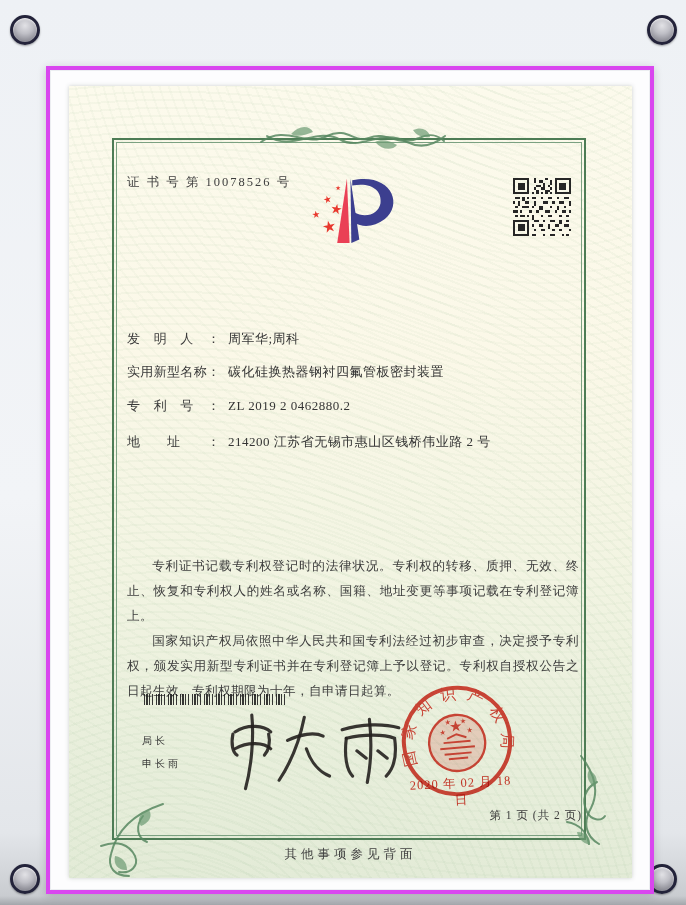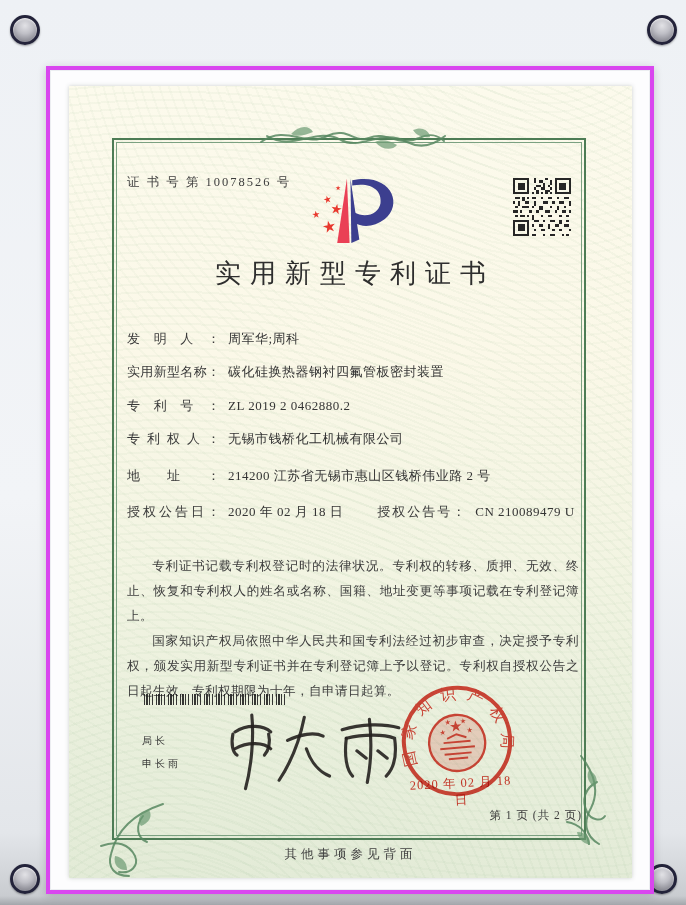--- a/index.html
+++ b/index.html
@@ -169,40 +169,33 @@
           <path d="M1 12h1v1H1z M4 12h2v1H4z M8 12h1v1H8z M11 12h2v2h-2z M16 12h1v1h-1z M19 12h1v2h-1z M22 12h1v1h-1z"></path>
           <path d="M0 14h2v1H0z M3 14h1v1H3z M7 14h1v1H7z M10 14h1v1h-1z M14 14h2v1h-2z M18 14h1v1h-1z M21 14h2v1h-2z M24 14h1v1h-1z"></path>
           <path d="M1 16h1v1H1z M3 16h2v1H3z M8 16h1v2H8z M12 16h1v1h-1z M15 16h2v1h-2z M20 16h1v1h-1z M23 16h1v1h-1z"></path>
           <path d="M9 18h2v1H9z M13 18h1v1h-1z M16 18h2v1h-2z M20 18h1v2h-1z M23 18h1v1h-1z"></path>
           <path d="M8 20h1v1H8z M11 20h2v1h-2z M15 20h1v2h-1z M18 20h2v1h-2z M22 20h2v1h-2z"></path>
           <path d="M9 22h1v1H9z M12 22h2v1h-2z M17 22h1v1h-1z M20 22h1v1h-1z M24 22h1v1h-1z"></path>
           <path d="M8 24h2v1H8z M13 24h1v1h-1z M16 24h2v1h-2z M21 24h1v1h-1z M23 24h1v1h-1z"></path>
         </g>
       </svg>
 
-      <div class="title">实用新型专利证书</div>
 
       <div class="fields">
         <div class="frow">
           <span class="flabel">发明人：</span><span class="fvalue">周军华;周科</span>
         </div>
         <div class="frow">
           <span class="flabel">实用新型名称：</span><span class="fvalue">碳化硅换热器钢衬四氟管板密封装置</span>
         </div>
         <div class="frow">
           <span class="flabel">专利号：</span><span class="fvalue">ZL 2019 2 0462880.2</span>
         </div>
-        <div class="frow">
-          <span class="flabel">专利权人：</span><span class="fvalue">无锡市钱桥化工机械有限公司</span>
-        </div>
         <div class="frow gap">
           <span class="flabel">地址：</span><span class="fvalue">214200 江苏省无锡市惠山区钱桥伟业路 2 号</span>
-        </div>
-        <div class="frow gap">
-          <span class="flabel">授权公告日：</span><span class="fvalue">2020 年 02 月 18 日</span><span class="pair2"><span class="flabel">授权公告号：</span><span class="fvalue">CN 210089479 U</span></span>
         </div>
       </div>
 
       <div class="paras">
         <p>专利证书记载专利权登记时的法律状况。专利权的转移、质押、无效、终止、恢复和专利权人的姓名或名称、国籍、地址变更等事项记载在专利登记簿上。</p>
         <p>国家知识产权局依照中华人民共和国专利法经过初步审查，决定授予专利权，颁发实用新型专利证书并在专利登记簿上予以登记。专利权自授权公告之日起生效。专利权期限为十年，自申请日起算。</p>
       </div>
 
       <div class="barcode"></div>
 

